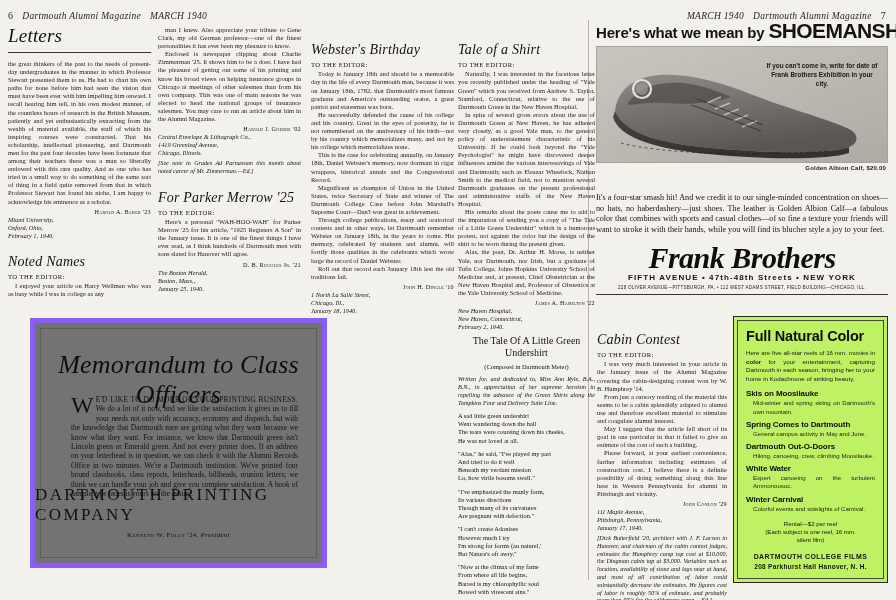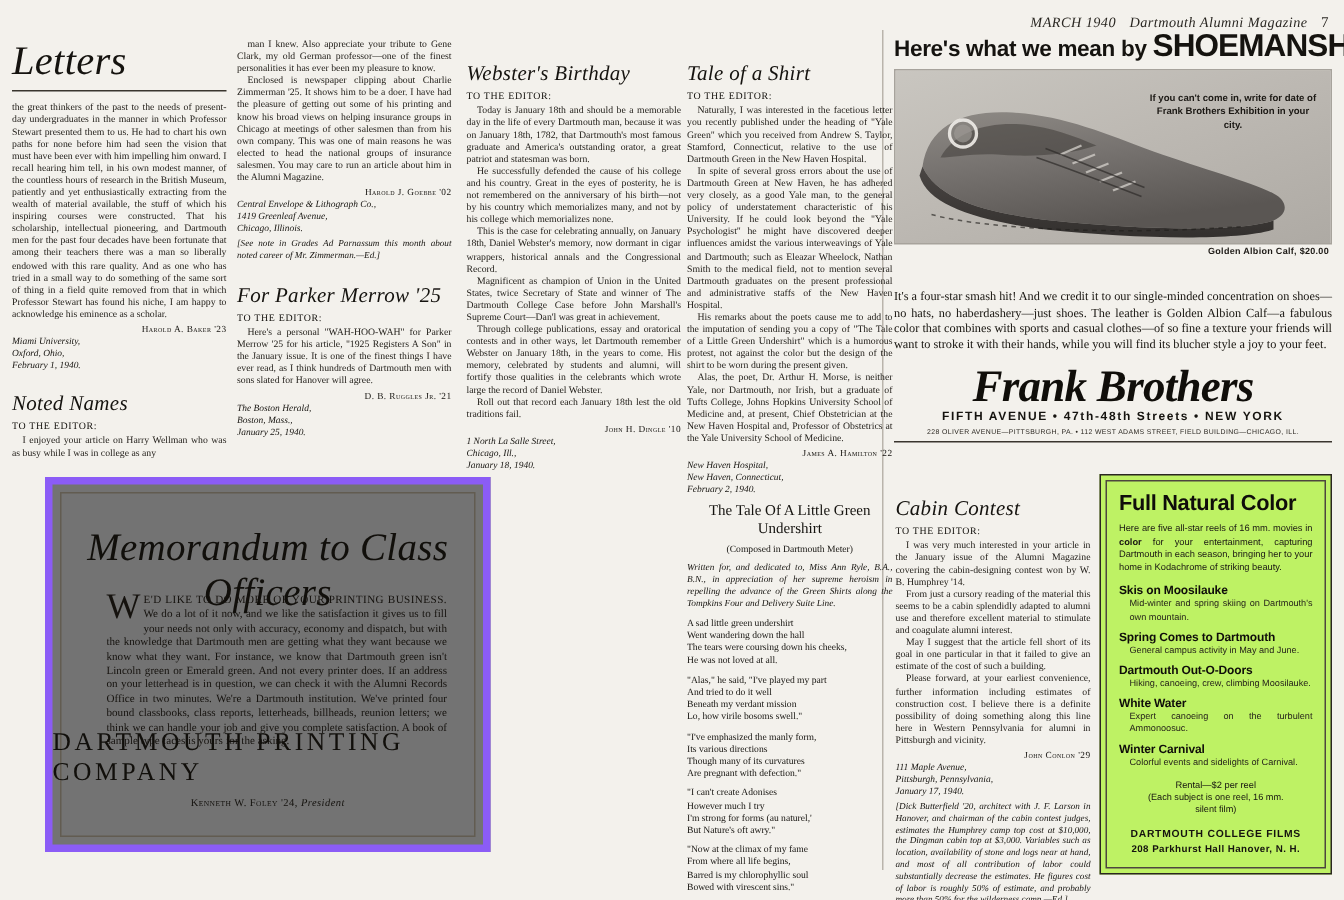--- a/index.html
+++ b/index.html
@@ -20,21 +20,21 @@
 
   
   .col{position:absolute;top:26px;width:143px;}
   .c1{left:8px;}  .c2{left:158px;} .c3{left:311px;} .c4{left:458px;}
   .col.narrow{width:137px;}
 
   .vrule{position:absolute;top:20px;width:1px;background:#b9b4ab;}
 
   
   h1.sect{
-    font-style:italic;font-weight:normal;font-size:27px;margin:0 0 6px 0;
+    font-style:italic;font-weight:normal;font-size:19px;margin:0 0 6px 0;
     letter-spacing:.2px;line-height:1.05;
   }
   h2.sect{
     font-style:italic;font-weight:normal;font-size:14px;margin:14px 0 4px 0;
     letter-spacing:.2px;line-height:1.1;
   }
   h2.sect.first{margin-top:16px;}
   .rule{height:1px;background:#39352e;margin:5px 0 7px 0;width:100%;}
   .tote{font-variant:small-caps;font-size:6.6px;letter-spacing:.45px;margin:0 0 2px 0;text-transform:uppercase;}
 
@@ -134,20 +134,23 @@
   .fnc .rental{font-family:"Liberation Sans",sans-serif;font-size:6.2px;text-align:center;margin-top:7px;}
   .fnc .paren{font-family:"Liberation Sans",sans-serif;font-size:6.1px;text-align:center;line-height:8.2px;margin-top:1px;}
   .fnc .org{font-family:"Liberation Sans",sans-serif;font-weight:bold;font-size:6.9px;letter-spacing:.5px;text-align:center;margin-top:9px;}
   .fnc .loc{font-family:"Liberation Sans",sans-serif;font-weight:bold;font-size:6.5px;letter-spacing:.3px;text-align:center;margin-top:3px;}
 </style>
 </head>
 <body>
 
 <div class="page">
 
+  <div class="runhead left">
+    <span class="folio">6</span><span class="sep"></span><span>Dartmouth Alumni Magazine</span><span class="sep"></span><span>MARCH 1940</span>
+  </div>
   <div class="runhead right">
     <span>MARCH 1940</span><span class="sep"></span><span>Dartmouth Alumni Magazine</span><span class="sep"></span><span class="folio">7</span>
   </div>
 
   <div class="vrule" style="left:588px;height:560px;"></div>
 
   <div class="col c1">
     <h1 class="sect">Letters</h1>
     <div class="rule"></div>
     <p class="bt noind">the great thinkers of the past to the needs of present-day undergraduates in the manner in which Professor Stewart presented them to us. He had to chart his own paths for none before him had seen the vision that must have been ever with him impelling him onward. I recall hearing him tell, in his own modest manner, of the countless hours of research in the British Museum, patiently and yet enthusiastically extracting from the wealth of material available, the stuff of which his inspiring courses were constructed. That his scholarship, intellectual pioneering, and Dartmouth men for the past four decades have been fortunate that among their teachers there was a man so liberally endowed with this rare quality. And as one who has tried in a small way to do something of the same sort of thing in a field quite removed from that in which Professor Stewart has found his niche, I am happy to acknowledge his eminence as a scholar.</p>

